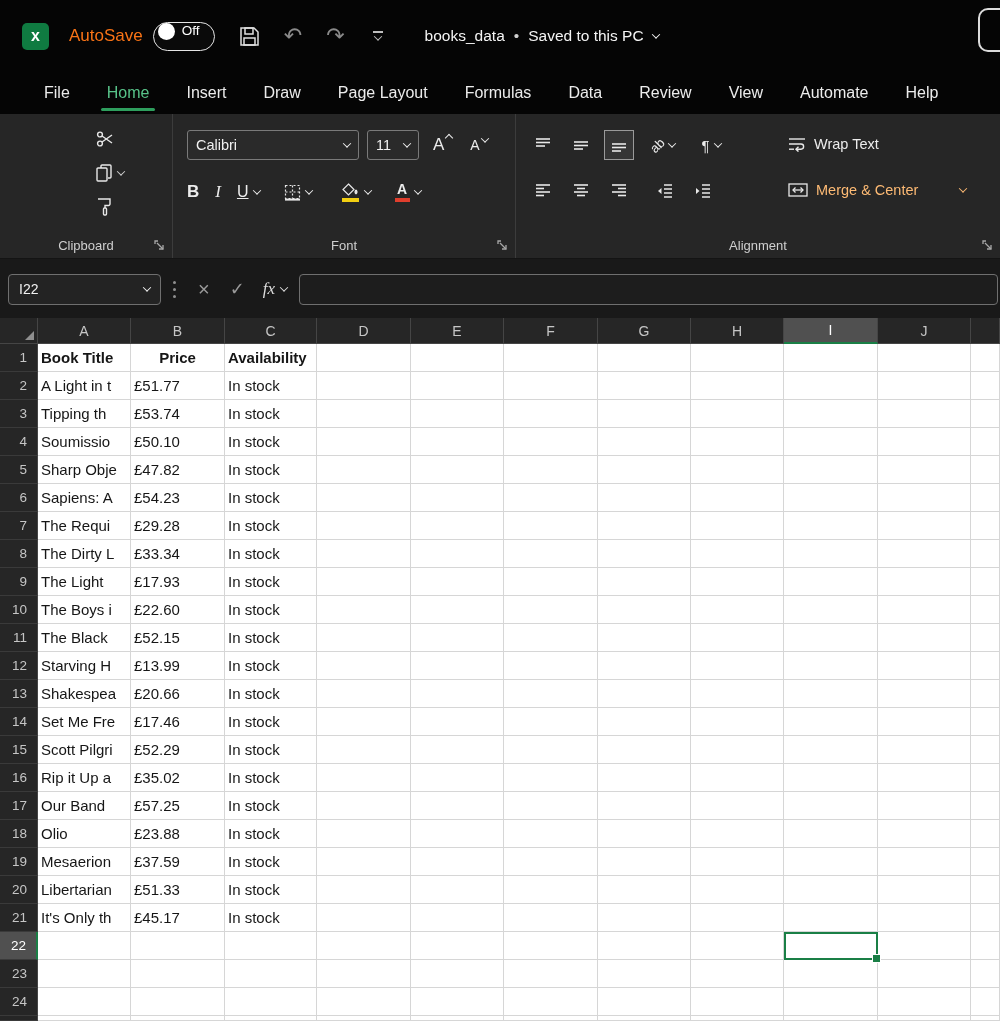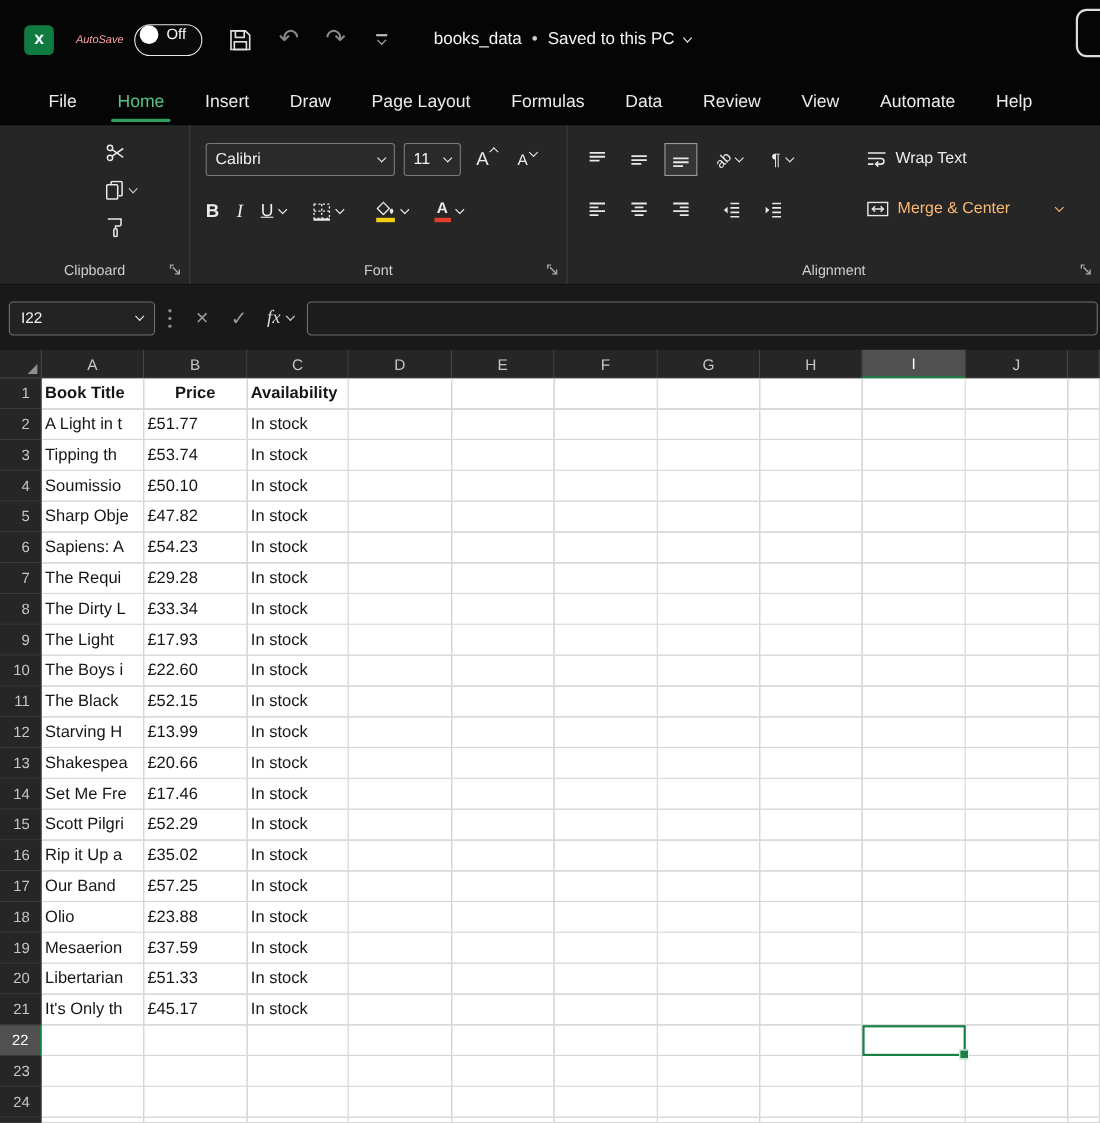--- a/index.html
+++ b/index.html
@@ -5,21 +5,21 @@
   html,body{margin:0;padding:0;}
   body{
     width:1000px;height:1021px;overflow:hidden;position:relative;
     background:#1b1b1b;font-family:"Liberation Sans",sans-serif;
     -webkit-font-smoothing:antialiased;
   }
   
   .titlebar{height:72px;background:#050505;display:flex;align-items:center;position:relative;}
   .xl-logo{width:27px;height:27px;margin-left:22px;background:#0f7b41;border-radius:5px;
     display:flex;align-items:center;justify-content:center;color:#fff;font-weight:bold;font-size:16px;}
-  .autosave-label{margin-left:20px;color:#fca5a5;font-size:10px;font-style:italic;}
+  .autosave-label{margin-left:20px;color:#f97316;font-size:17px;}
   .toggle{margin-left:10px;width:60px;height:27px;border:1.5px solid #e6e6e6;border-radius:15px;
     display:flex;background:#0a0a0a;}
   .knob{width:17px;height:17px;border-radius:50%;background:#fff;margin-left:4px;}
   .toggle-state{color:#fff;font-size:13.5px;margin-left:7px;}
   .tb-ico{margin-left:24px;color:#d9d9d9;display:flex;align-items:center;}
   .undo-redo{font-size:22px;color:#8a8a8a;font-family:"DejaVu Sans",sans-serif;line-height:1;}
   .qat{margin-left:28px;color:#bdbdbd;display:flex;flex-direction:column;align-items:center;gap:2px;}
   .qat .bar{width:10px;height:1.5px;background:#bdbdbd;}
   .doc-title{margin-left:42px;display:flex;align-items:center;gap:9px;color:#f5f5f5;font-size:15.5px;}
   .doc-title .bullet{color:#cfcfcf;}
@@ -63,21 +63,21 @@
   .abox{width:30px;height:30px;display:flex;align-items:center;justify-content:center;box-sizing:border-box;}
   .abox.selbox{border:1px solid #9a9a9a;background:#353535;}
   .orient{display:flex;align-items:center;gap:5px;margin-left:8px;color:#ececec;}
   .ab-rot{display:inline-block;transform:rotate(-45deg);font-size:13px;}
   .pilcrow{font-size:15px;}
   .wrap-btn{position:absolute;left:272px;top:22px;display:flex;align-items:center;gap:8px;color:#ececec;font-size:14.5px;}
   .merge-btn{position:absolute;left:272px;top:68px;display:flex;align-items:center;gap:8px;color:#fdba74;font-size:14.5px;}
   .merge-btn .chev{margin-left:34px;}
   
   .formulabar{height:60px;background:#191919;display:flex;align-items:center;padding-left:8px;box-sizing:border-box;}
-  .namebox{width:133px;height:31px;background:#232323;border:1px solid #6f6f6f;border-radius:4px;display:flex;align-items:center;justify-content:space-between;padding:12px 10px;color:#f0f0f0;font-size:14px;box-sizing:border-box;}
+  .namebox{width:153px;height:31px;background:#232323;border:1px solid #6f6f6f;border-radius:4px;display:flex;align-items:center;justify-content:space-between;padding:12px 10px;color:#f0f0f0;font-size:14px;box-sizing:border-box;}
   .vdots{margin:0 12px;display:flex;flex-direction:column;}
   .vdots i{width:3px;height:3px;background:#8f8f8f;border-radius:50%;display:block;margin:2px 0;}
   .fb-ico{color:#9a9a9a;font-size:18px;margin:0 10px;line-height:1;}
   .fb-fx{display:flex;align-items:center;gap:6px;color:#dcdcdc;margin:0 12px 0 8px;}
   .fx{font-family:"Liberation Serif",serif;font-style:italic;font-size:17px;}
   .formula-input{flex:1;height:31px;background:#1d1d1d;border:1px solid #6f6f6f;border-radius:4px;margin-right:2px;color:#fff;padding:0 8px;font-size:14px;outline:none;box-sizing:border-box;}
   
   .grid{position:absolute;top:318px;left:0;width:1000px;height:703px;background:#262626;display:grid;
     grid-template-columns:38px 93px 94px 92px 94px 93px 94px 93px 93px 94px 93px 29px;
     grid-template-rows:26px repeat(24,28px) 5px;}

